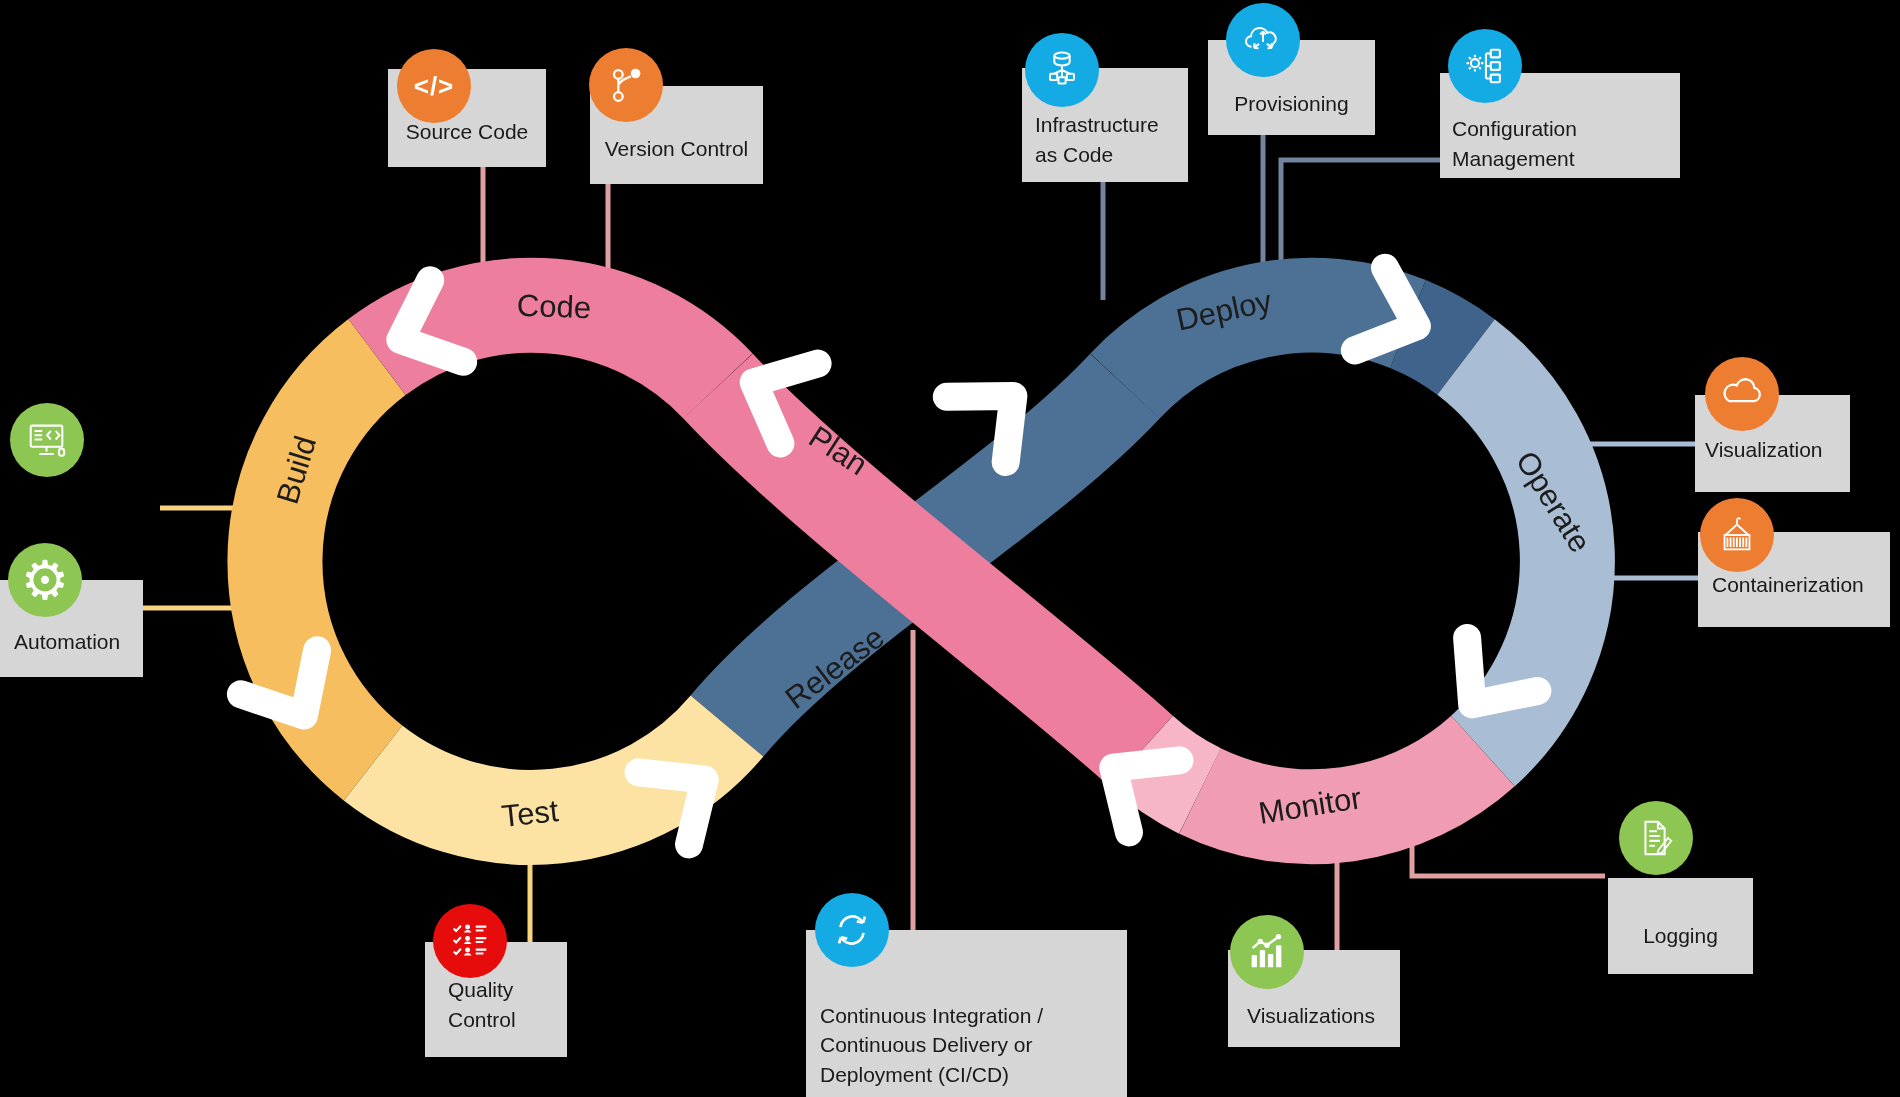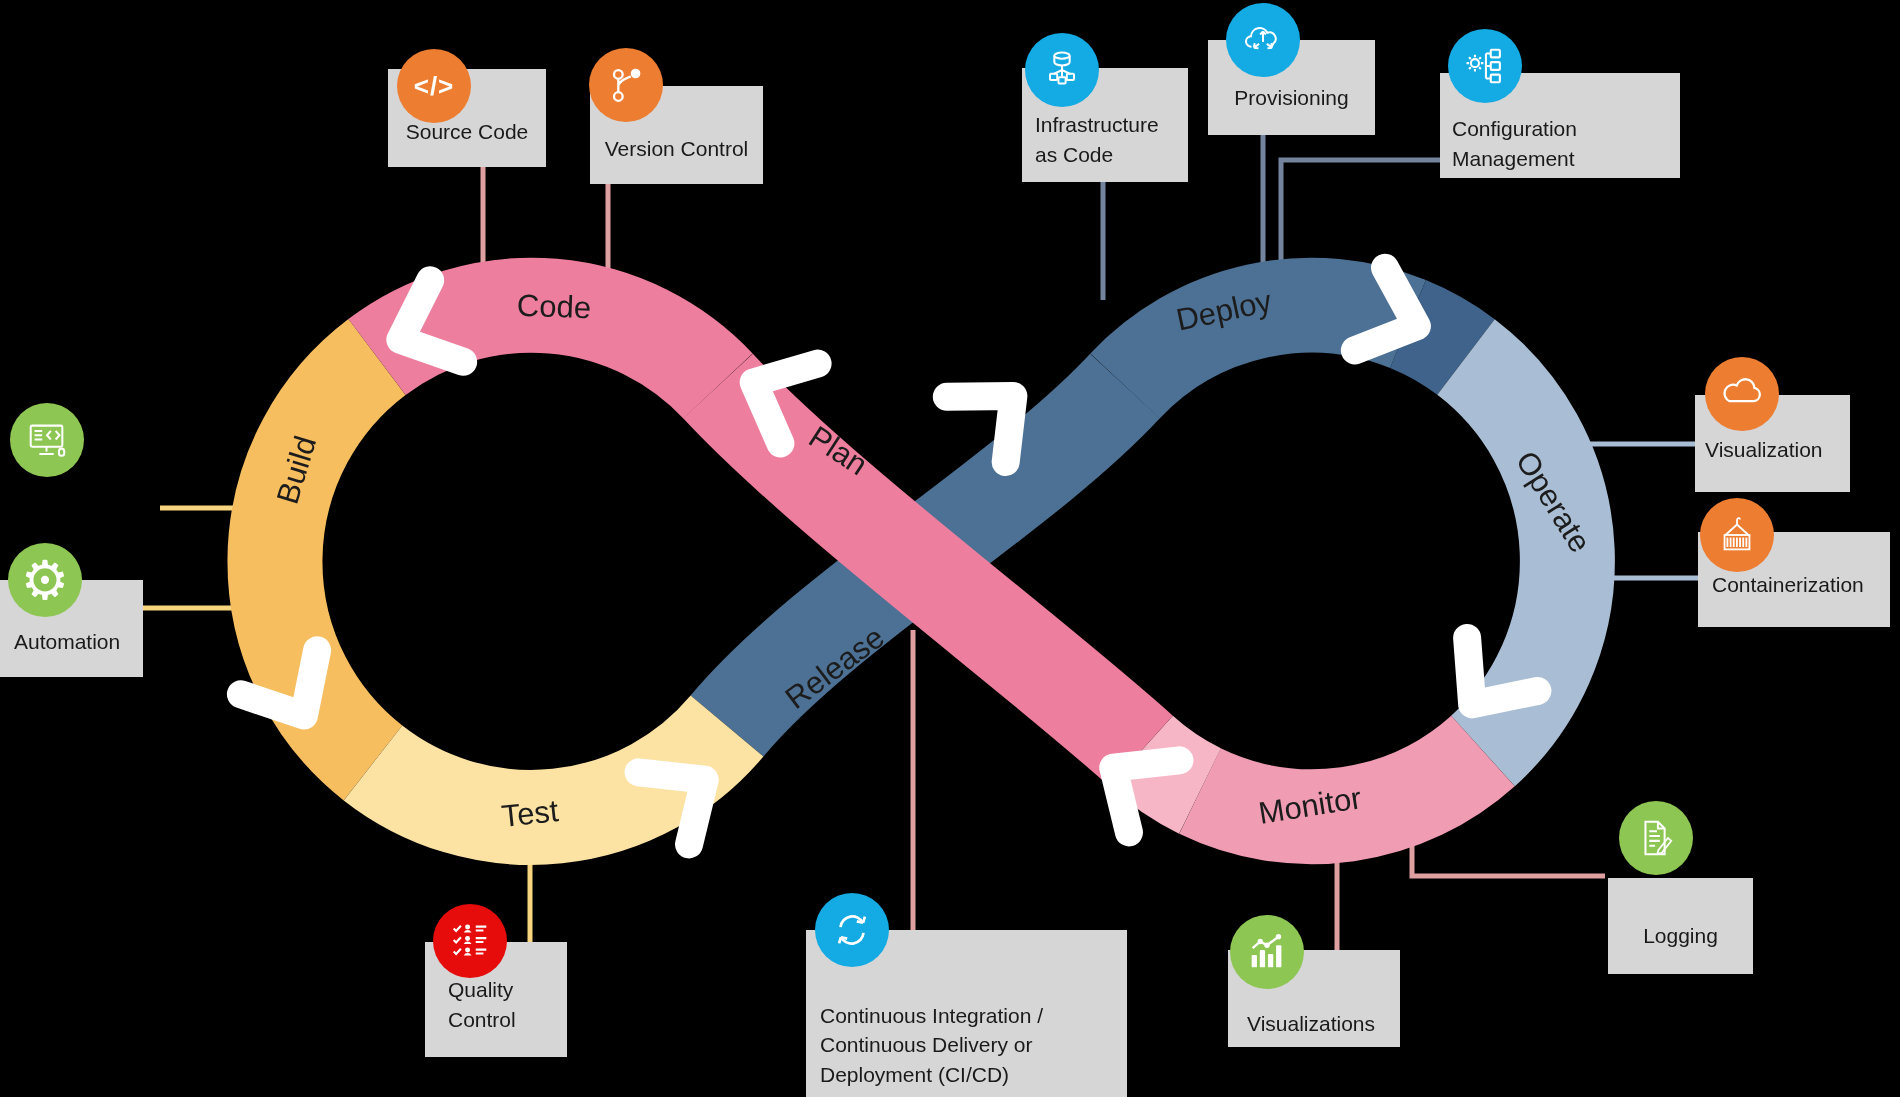--- a/index.html
+++ b/index.html
@@ -76,36 +76,36 @@
   <div class="pbox" style="left:388px;top:69px;width:158px;height:98px">
     <div class="plabel center" style="padding-bottom:20px">Source Code</div>
   </div>
   <div class="pbox" style="left:590px;top:86px;width:173px;height:98px">
     <div class="plabel center" style="padding-bottom:20px">Version Control</div>
   </div>
   <div class="pbox" style="left:1022px;top:68px;width:166px;height:114px">
     <div class="plabel" style="padding:0 6px 12px 13px">Infrastructure as Code</div>
   </div>
   <div class="pbox" style="left:1208px;top:40px;width:167px;height:95px">
-    <div class="plabel center" style="padding-bottom:22px">Provisioning</div>
+    <div class="plabel center" style="padding-bottom:16px">Provisioning</div>
   </div>
   <div class="pbox" style="left:1440px;top:73px;width:240px;height:105px">
     <div class="plabel" style="padding:0 30px 4px 12px">Configuration Management</div>
   </div>
   <div class="pbox" style="left:0px;top:580px;width:143px;height:97px">
     <div class="plabel" style="padding:0 0 20px 14px">Automation</div>
   </div>
   <div class="pbox" style="left:425px;top:942px;width:142px;height:115px">
     <div class="plabel" style="padding:0 20px 22px 23px">Quality Control</div>
   </div>
   <div class="pbox" style="left:806px;top:930px;width:321px;height:195px">
     <div class="plabel" style="padding:0 10px 35px 14px">Continuous Integration / Continuous Delivery or Deployment (CI/CD)</div>
   </div>
   <div class="pbox" style="left:1228px;top:950px;width:172px;height:97px">
-    <div class="plabel" style="padding:0 0 8px 19px">Visualizations</div>
+    <div class="plabel" style="padding:0 0 16px 19px">Visualizations</div>
   </div>
   <div class="pbox" style="left:1608px;top:878px;width:145px;height:96px">
     <div class="plabel center" style="padding-bottom:23px">Logging</div>
   </div>
   <div class="pbox" style="left:1695px;top:395px;width:155px;height:97px">
     <div class="plabel" style="padding:0 0 27px 10px">Visualization</div>
   </div>
   <div class="pbox" style="left:1698px;top:532px;width:192px;height:95px">
     <div class="plabel" style="padding:0 0 27px 14px">Containerization</div>
   </div>

